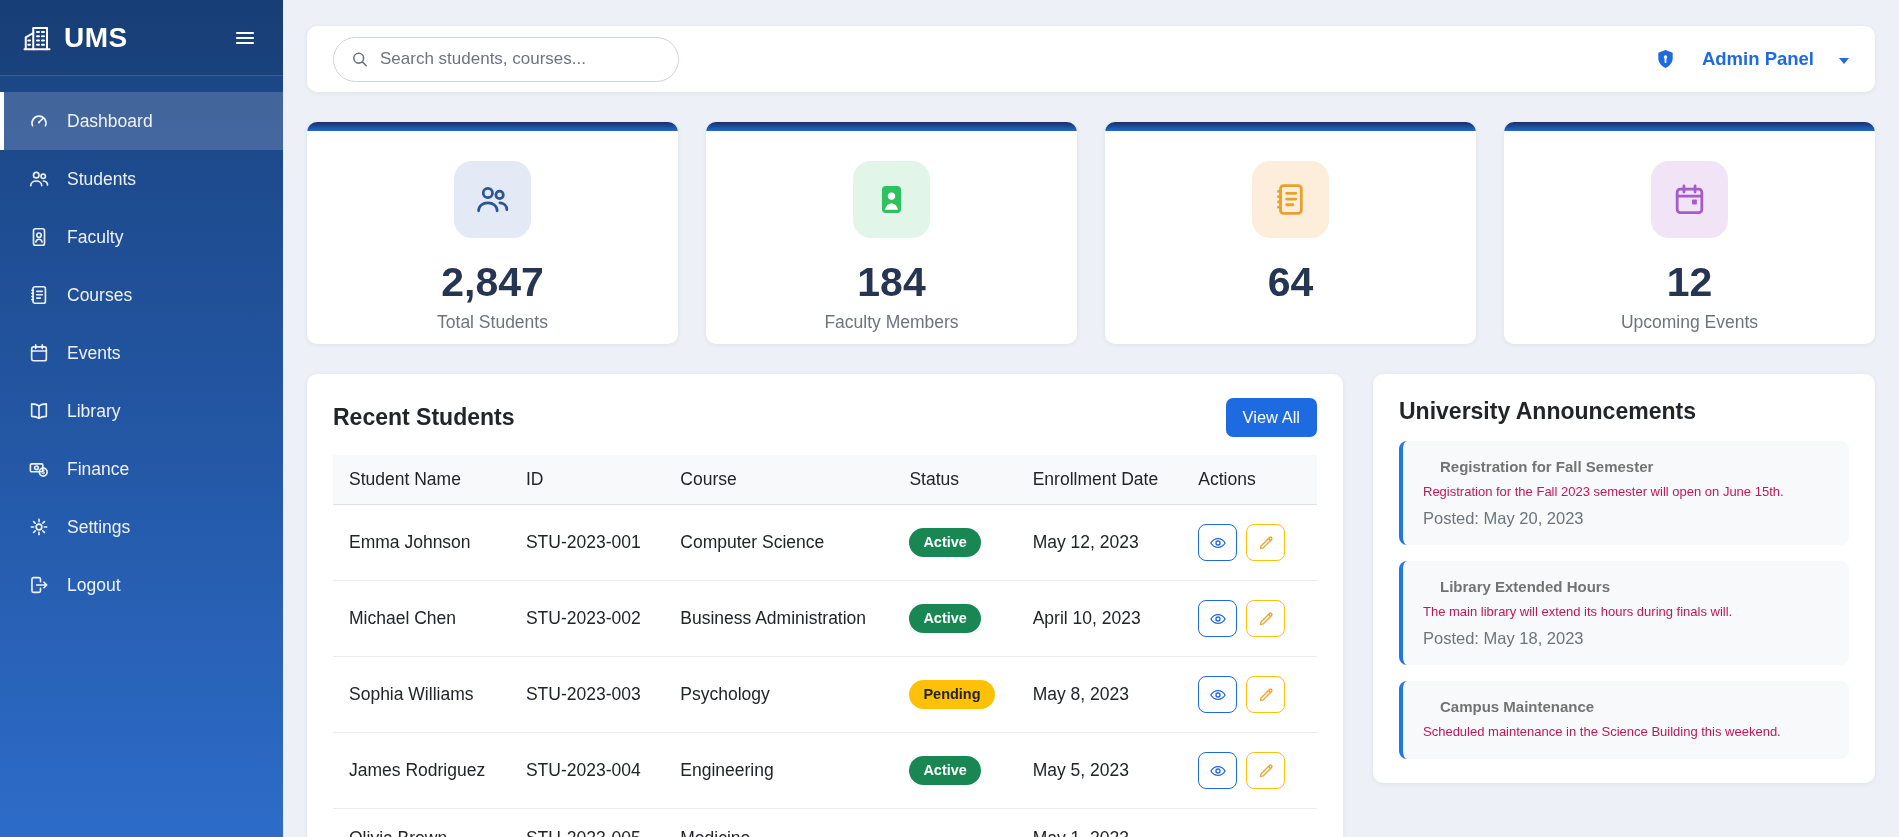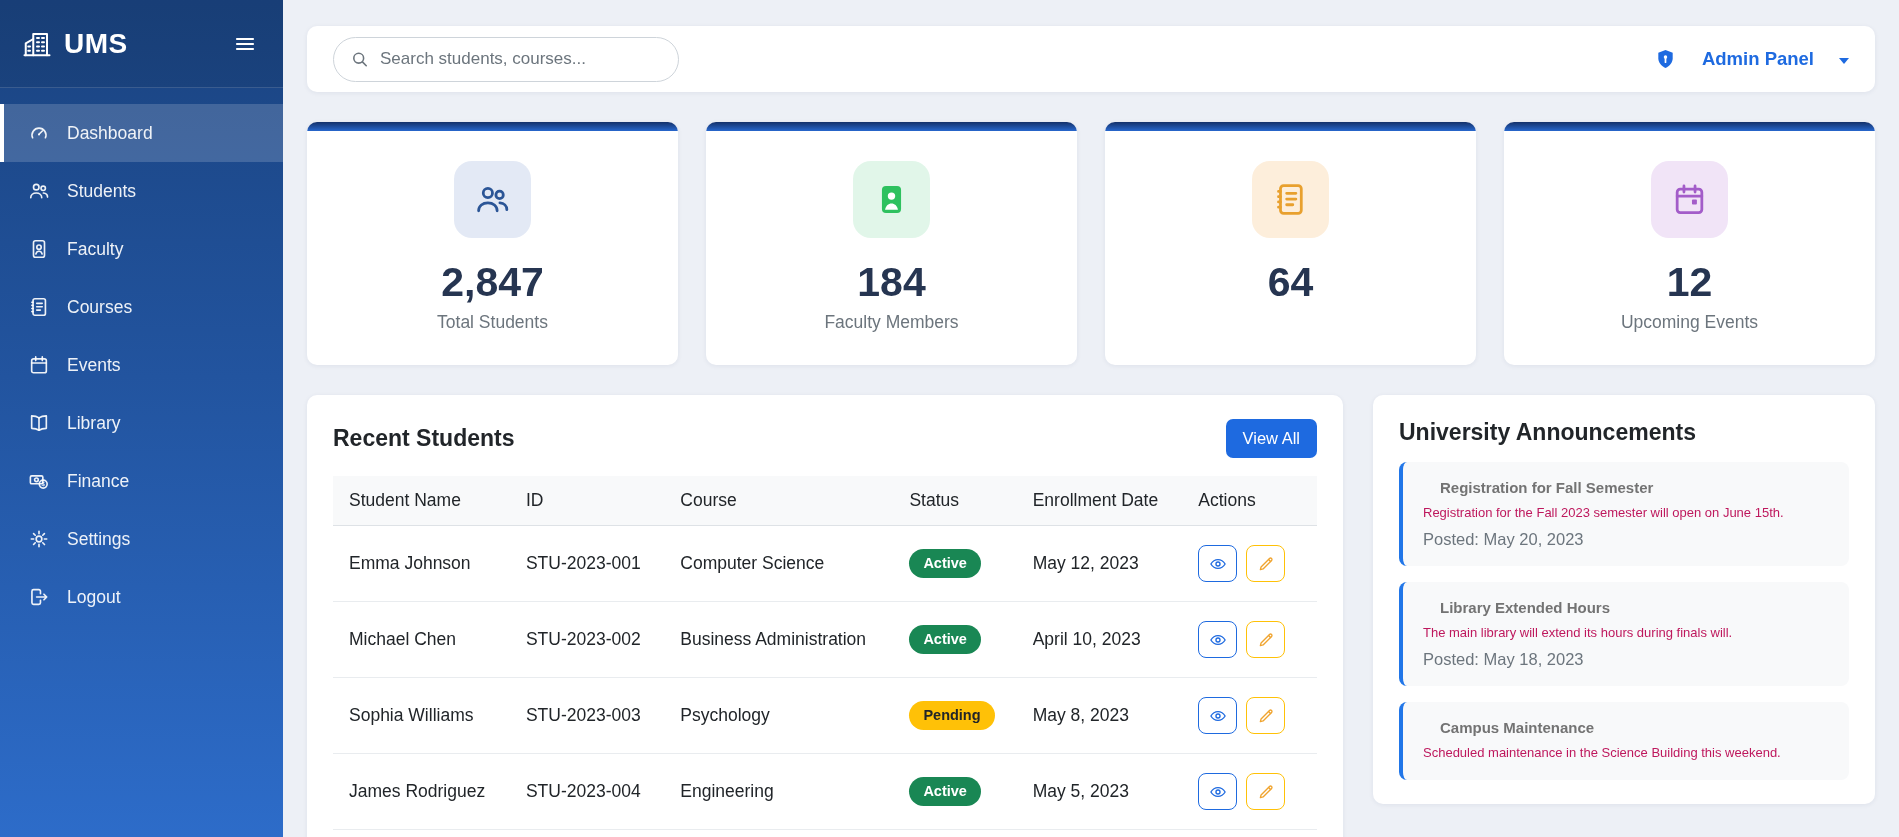--- a/index.html
+++ b/index.html
@@ -9,21 +9,21 @@
     background:#edf0f6;
     display:flex;
   }
   
   .sidebar {
     width:283px; height:100%;
     background:linear-gradient(180deg,#1a4380 0%, #22549f 45%, #2d6cc9 100%);
     color:#fff; flex-shrink:0; display:flex; flex-direction:column;
   }
   .side-head {
-    height:88px; display:flex; align-items:center; gap:12px;
+    height:76px; display:flex; align-items:center; gap:12px;
     padding:0 22px; border-bottom:1px solid rgba(255,255,255,.14);
     background:rgba(0,0,0,.07);
   }
   .logo-ic svg { width:30px; height:30px; display:block; }
   .app-title { font-size:28px; font-weight:700; letter-spacing:.5px; }
   .burger { margin-left:auto; background:none; border:none; color:#fff; cursor:pointer; padding:4px; }
   .burger svg { width:24px; height:24px; display:block; }
   .nav { padding-top:16px; }
   .nav-item {
     height:58px; display:flex; align-items:center; gap:17px;
@@ -47,21 +47,21 @@
   }
   .search-input::placeholder { color:#6c757d; }
   .search-ic { position:absolute; left:17px; top:50%; transform:translateY(-50%); color:#6c757d; }
   .search-ic svg { width:19px; height:19px; display:block; }
   .admin { display:flex; align-items:center; gap:25px; cursor:pointer; }
   .admin-label { color:#1e6ae0; font-weight:700; font-size:18.5px; }
   .shield-ic svg { width:23px; height:23px; display:block; }
   .caret { width:0; height:0; border-left:5.5px solid transparent; border-right:5.5px solid transparent; border-top:6.5px solid #1e6ae0; margin-top:3px; }
   
   .stats { margin-top:30px; display:grid; grid-template-columns:repeat(4,1fr); gap:28px; }
-  .stat-card { overflow:hidden; text-align:center; padding-bottom:32px; }
+  .stat-card { overflow:hidden; text-align:center; padding-bottom:11px; }
   .stat-top { height:9px; background:linear-gradient(180deg,#14316a,#2767cd); }
   .stat-tile {
     width:77px; height:77px; border-radius:18px; margin:30px auto 0;
     display:flex; align-items:center; justify-content:center;
   }
   .stat-tile svg { width:37px; height:37px; display:block; }
   .stat-value { font-size:41px; font-weight:800; color:#263551; margin-top:24px; line-height:1; }
   .stat-label { font-size:17.5px; color:#6c757d; margin-top:9px; }
   
   .content { margin-top:30px; display:grid; grid-template-columns:1fr 502px; gap:30px; align-items:start; }

